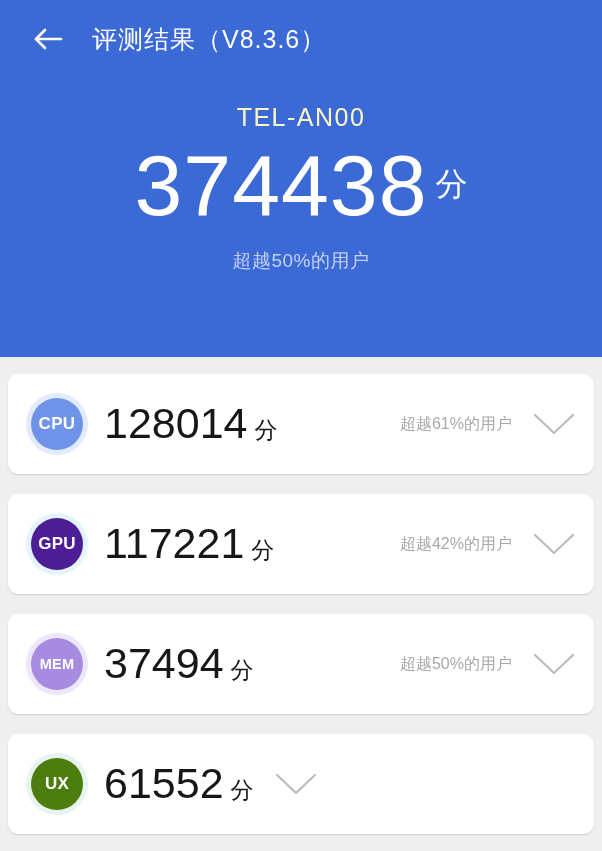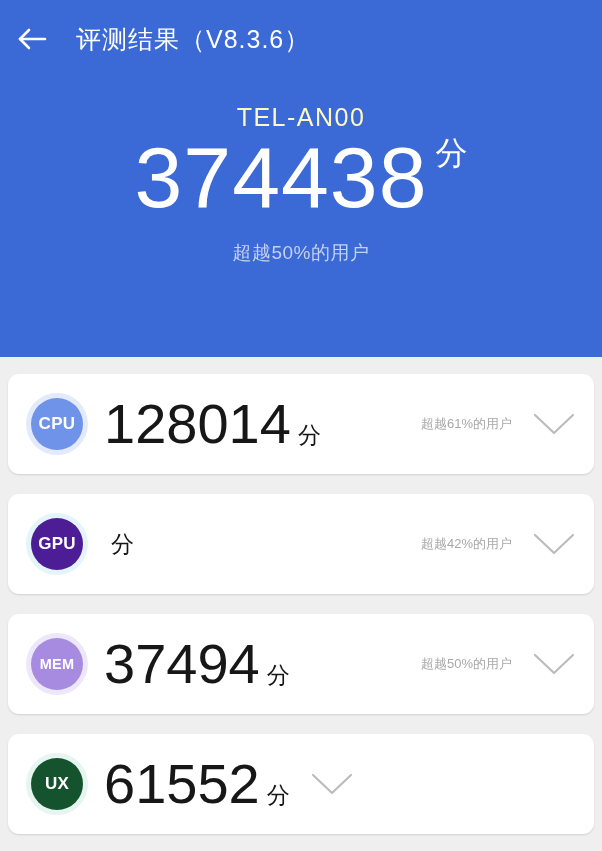--- a/index.html
+++ b/index.html
@@ -18,21 +18,21 @@
   .hero {
     position: relative;
     height: 357px;
     background: #3b69d6;
     box-sizing: border-box;
   }
   .appbar {
     height: 78px;
     display: flex;
     align-items: center;
-    padding-left: 12px;
+    padding-left: 28px;
   }
   .back-arrow {
     width: 40px;
     height: 40px;
     display: flex;
     align-items: center;
     justify-content: center;
     cursor: pointer;
     flex: none;
   }
@@ -49,22 +49,23 @@
     text-align: center;
     margin-top: 26px;
   }
   .device-name {
     color: #c3d0f0;
     font-size: 25px;
     letter-spacing: 1.5px;
     line-height: 1.1;
   }
   .total-score-row {
-    display: flex;
-    align-items: flex-start;
+    margin-top: 8px;
+    display: flex;
+    align-items: center;
     justify-content: center;
   }
   .total-score {
     color: #ffffff;
     font-size: 86px;
     font-weight: 300;
     letter-spacing: 1px;
     line-height: 1.05;
   }
   .total-unit {
@@ -129,34 +130,34 @@
   .badge-core.small-label { font-size: 14.5px; text-align: right; }
 
   .score-block {
     display: flex;
     align-items: baseline;
     margin-left: 16px;
     flex: none;
   }
   .card-score {
     color: #171717;
-    font-size: 56px;
+    font-size: 43px;
     font-weight: 300;
     line-height: 1;
     letter-spacing: 0px;
   }
   .card-unit {
     color: #171717;
     font-size: 23px;
     font-weight: 300;
     margin-left: 7px;
   }
   .card-rank {
     color: #a9a9a9;
-    font-size: 13px;
+    font-size: 16px;
     margin-left: auto;
     white-space: nowrap;
     text-align: right;
   }
   .chevron {
     width: 52px;
     display: flex;
     align-items: center;
     justify-content: center;
     margin-left: 16px;
@@ -213,20 +214,21 @@
       </span>
     </div>
   </div>
 
   <div class="card">
     <div class="badge-wrap">
       <div class="badge-halo" style="background: rgb(179, 224, 243);"></div>
       <div class="badge-core" style="background: #4c1d95;">GPU</div>
     </div>
     <div class="score-block">
+      <div class="card-score">117221</div>
       <div class="card-unit">分</div>
     </div>
     <div class="card-rank">超越42%的用户</div>
     <div class="chevron">
       <span>
         <svg width="44" height="26" viewBox="0 0 44 26" aria-hidden="true">
           <path d="M3 4 L22 22 L41 4" stroke="#bcbcbc" stroke-width="2.2" fill="none" stroke-linecap="round" stroke-linejoin="round"></path>
         </svg>
       </span>
     </div>
@@ -247,21 +249,21 @@
         <svg width="44" height="26" viewBox="0 0 44 26" aria-hidden="true">
           <path d="M3 4 L22 22 L41 4" stroke="#bcbcbc" stroke-width="2.2" fill="none" stroke-linecap="round" stroke-linejoin="round"></path>
         </svg>
       </span>
     </div>
   </div>
 
   <div class="card">
     <div class="badge-wrap">
       <div class="badge-halo" style="background: rgb(182, 226, 213);"></div>
-      <div class="badge-core" style="background: #14532d;">UX</div>
+      <div class="badge-core" style="background: #4d7c0f;">UX</div>
     </div>
     <div class="score-block">
       <div class="card-score">61552</div>
       <div class="card-unit">分</div>
     </div>
     <div class="chevron">
       <span>
         <svg width="44" height="26" viewBox="0 0 44 26" aria-hidden="true">
           <path d="M3 4 L22 22 L41 4" stroke="#bcbcbc" stroke-width="2.2" fill="none" stroke-linecap="round" stroke-linejoin="round"></path>
         </svg>

